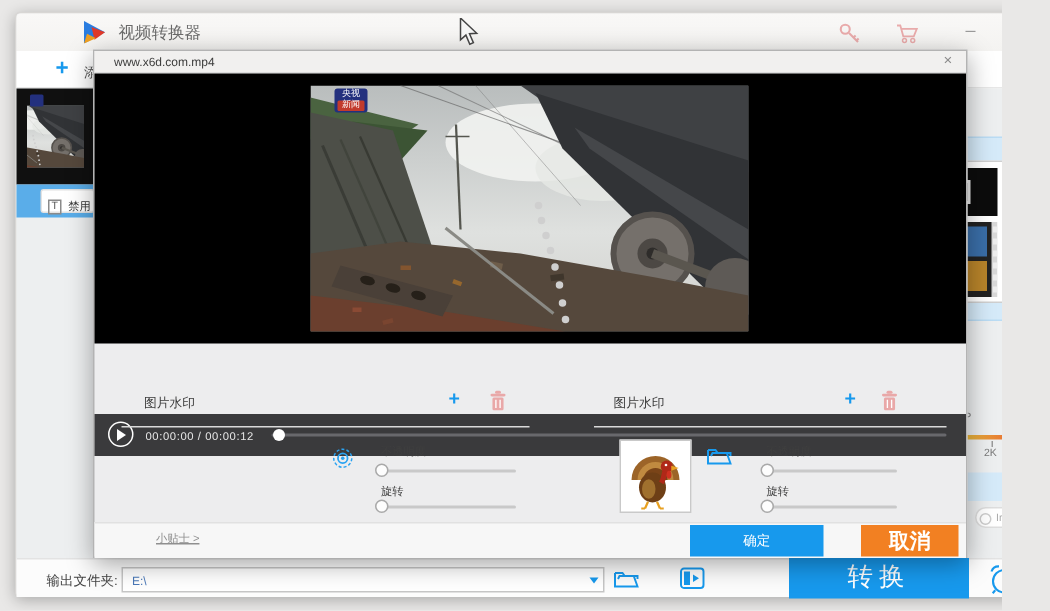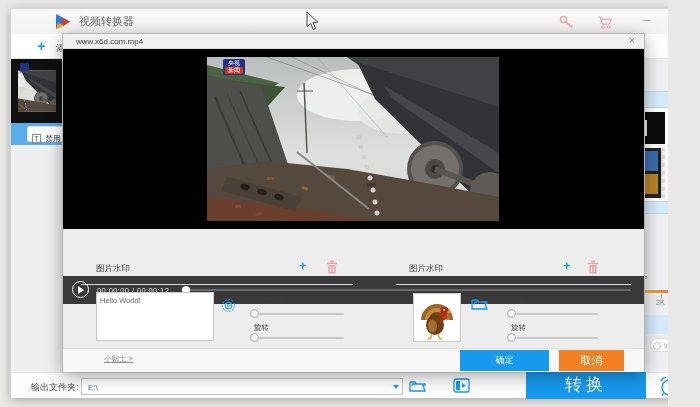--- a/index.html
+++ b/index.html
@@ -263,21 +263,20 @@
     <svg class="a" style="left:263px;top:226px;" width="12" height="14">
       <g fill="#e9a8a8">
           <rect x="4" y="0.5" width="4" height="2" rx="1"></rect>
           <rect x="1" y="2.5" width="10" height="1.8" rx=".9"></rect>
           <rect x="2.3" y="5" width="7.4" height="8.5" rx="1"></rect>
         </g>
       <line x1="4.6" y1="6.5" x2="4.6" y2="12" stroke="#fff" stroke-width=".9"></line>
       <line x1="7.4" y1="6.5" x2="7.4" y2="12" stroke="#fff" stroke-width=".9"></line>
     </svg>
     <div class="a sep" style="left:18px;top:250px;width:272px;"></div>
-    <textarea class="a tbox" style="left: 33px; top: 258px; width: 118px; height: 49px;">Hello World!</textarea>
     <svg class="a" style="left:158px;top:264px;" width="15" height="15">
       <circle cx="7.5" cy="7.5" r="6" fill="none" stroke="#29a3f2" stroke-width="1" stroke-dasharray="2,1.4"></circle>
       <circle cx="7.5" cy="7.5" r="3.2" fill="none" stroke="#29a3f2" stroke-width="1.2"></circle>
       <circle cx="7.5" cy="7.5" r="1.2" fill="#29a3f2"></circle>
     </svg>
     <div class="a lbl" style="left:191px;top:262px;">不透明度</div>
     <div class="a slider" style="left:191px;top:279px;width:90px;"></div>
     <div class="a thumbk" style="left:187px;top:275px;"></div>
     <div class="a lbl" style="left:191px;top:289px;">旋转</div>
     <div class="a slider" style="left:191px;top:303px;width:90px;"></div>
@@ -319,19 +318,19 @@
     <div class="a lbl" style="left:448px;top:262px;">不透明度</div>
     <div class="a slider" style="left:448px;top:279px;width:87px;"></div>
     <div class="a thumbk" style="left:444px;top:275px;"></div>
     <div class="a lbl" style="left:448px;top:289px;">旋转</div>
     <div class="a slider" style="left:448px;top:303px;width:87px;"></div>
     <div class="a thumbk" style="left:444px;top:299px;"></div>
 
     <div class="a strip" style="left:0;top:314px;width:581px;height:24px;"></div>
     <div class="a tips" style="left:41px;top:320px;">小贴士 &gt;</div>
     <div class="a btn-blue" style="left:397px;top:316px;width:89px;height:21px;font-size:9px;line-height:21px;">确定</div>
-    <div class="a btn-orange" style="left:496px;top:316px;width:65px;height:21px;font-size:11px;line-height:21px;">取消</div>
+    <div class="a btn-orange" style="left:511px;top:316px;width:65px;height:21px;font-size:14px;line-height:21px;font-weight:bold;">取消</div>
   </div>
 
   <svg class="a" style="left:306px;top:12px;z-index:99;" width="14" height="20">
     <polygon points="1,0 1,14.5 4.6,11.4 7.2,17.5 9.6,16.4 7,10.5 11.8,10.2" fill="#f5f5f5" stroke="#444" stroke-width="1"></polygon>
   </svg>
 </div>
 
 </body></html>

